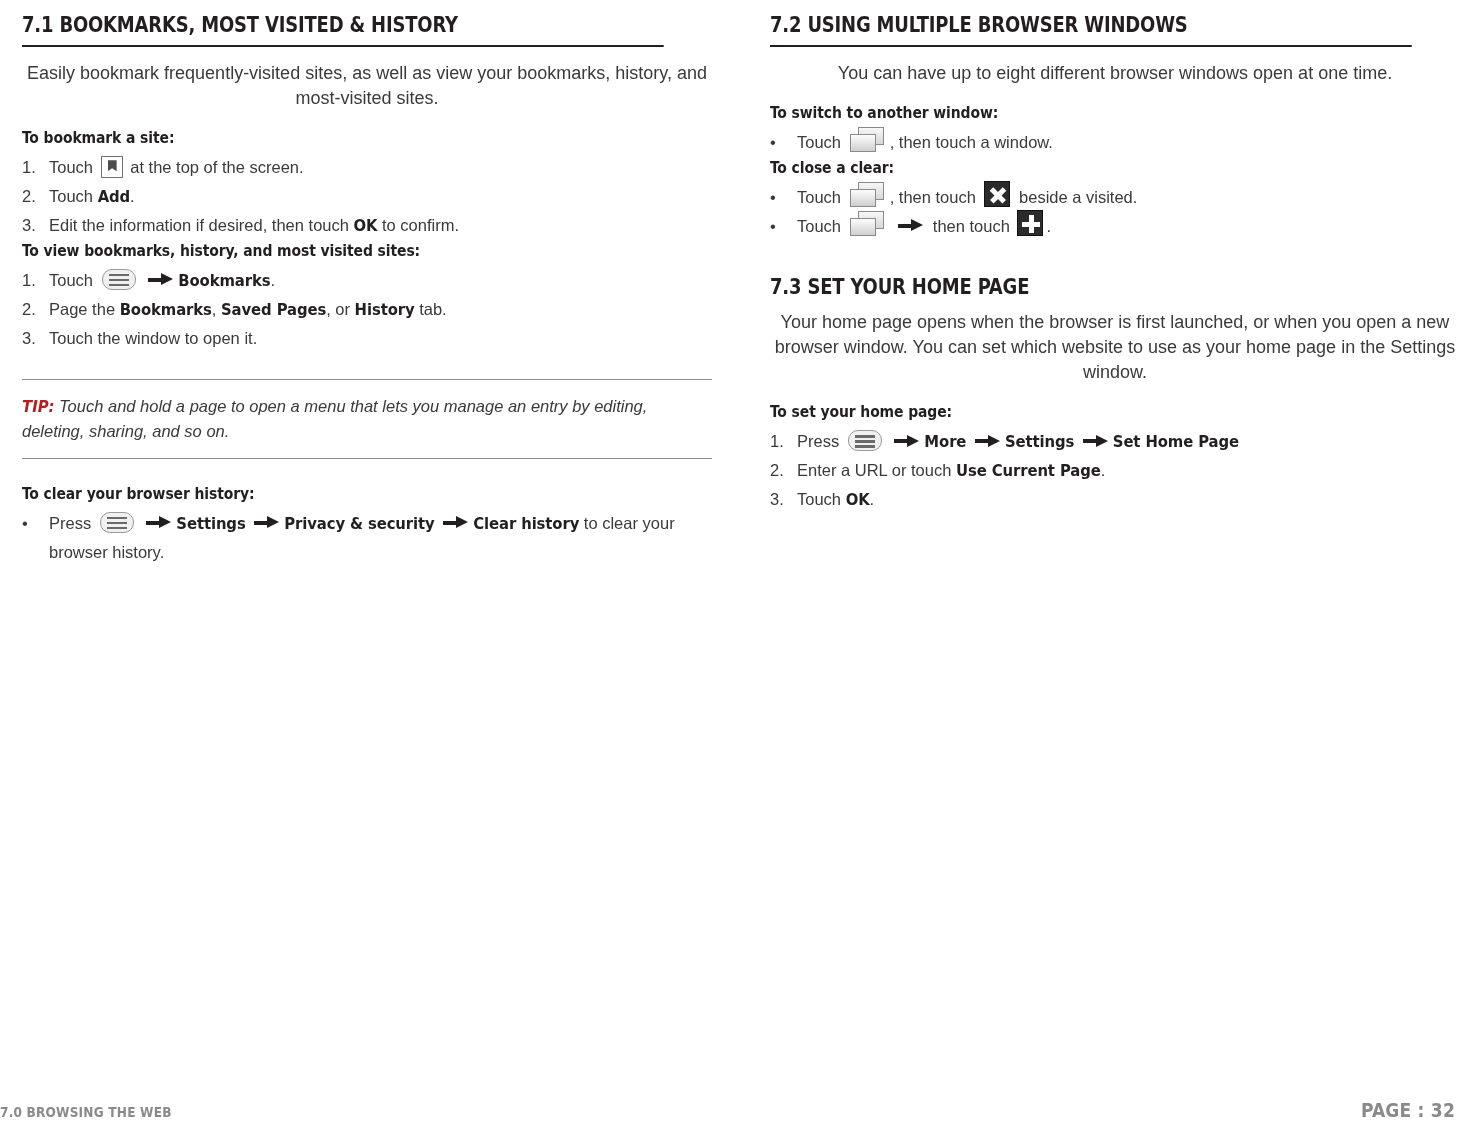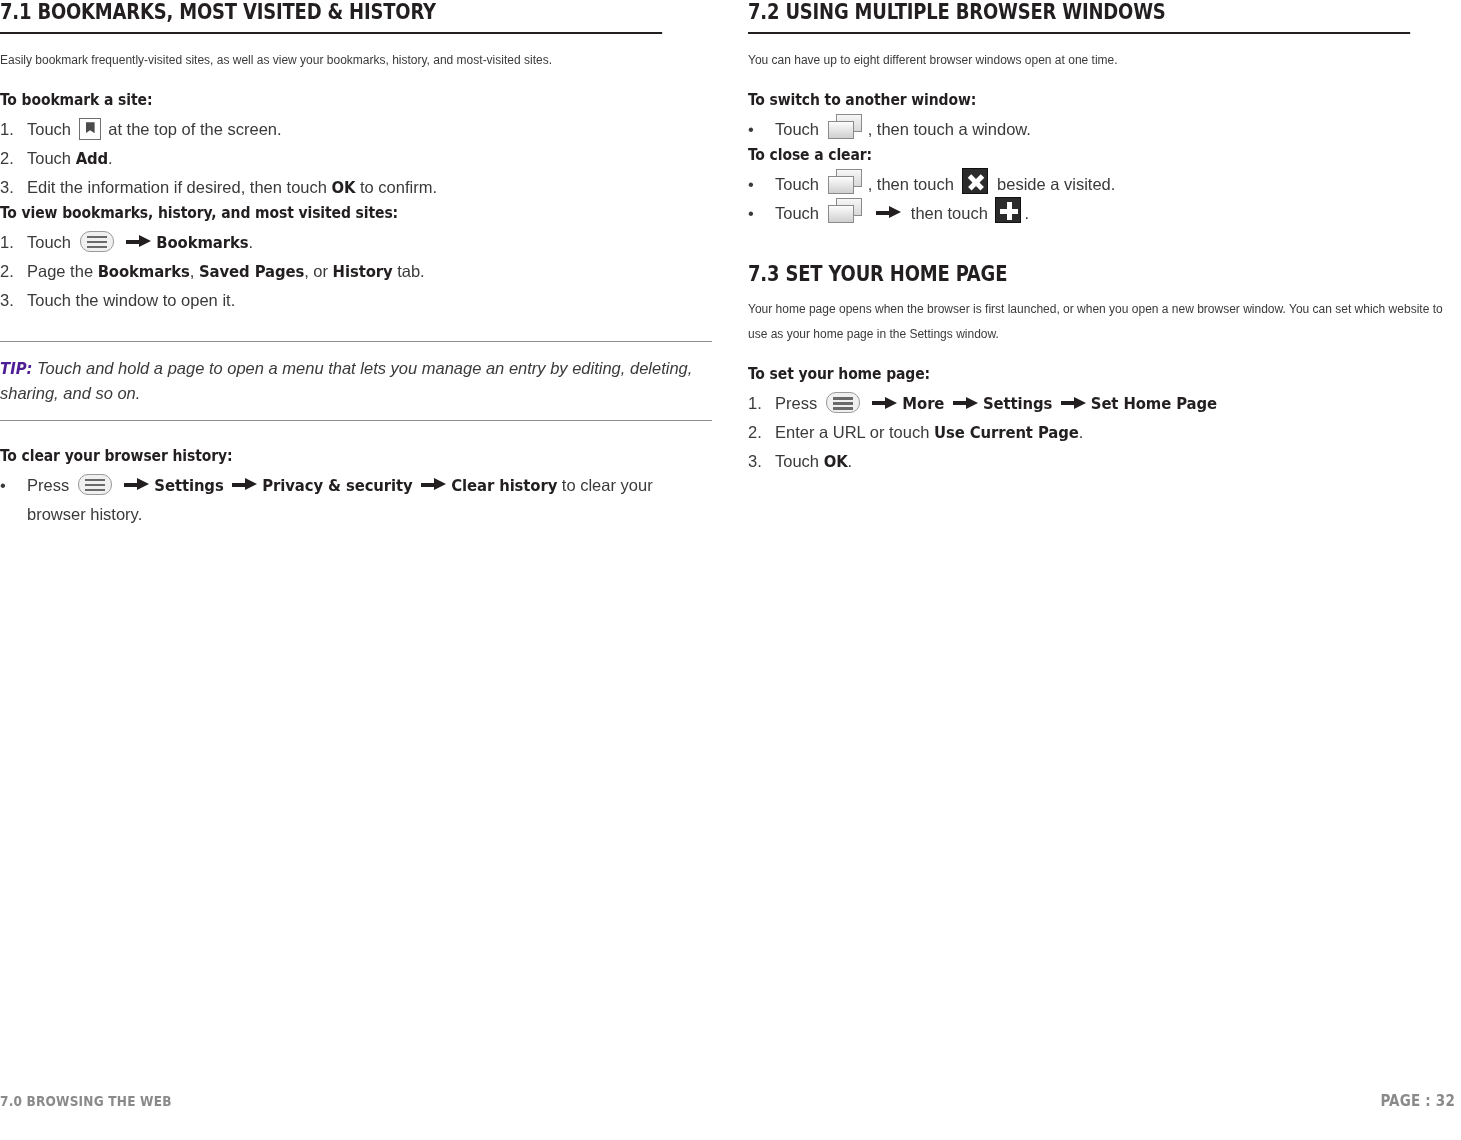--- a/index.html
+++ b/index.html
@@ -14,22 +14,23 @@
     overflow: hidden;
   }
   .page {
     position: relative;
     width: 1461px;
     height: 1140px;
     padding: 0;
   }
   .col {
     position: absolute;
-    top: 0;
+    top: 13px;
     width: 712px;
+    padding-left: 22px;
   }
   .col-left { left: 0; }
   .col-right { left: 748px; }
 
   h2.section-title {
     font-family: "DejaVu Sans Condensed", "Liberation Sans Narrow", "Liberation Sans", sans-serif;
     font-size: 21.5px;
     font-weight: bold;
     letter-spacing: -0.2px;
     margin: 0 0 14px 0;
@@ -40,24 +41,25 @@
     transform: scaleX(0.93);
     transform-origin: left center;
   }
   h2.section-title.nb {
     border-bottom: none;
     padding-bottom: 0;
     margin-top: 34px;
     margin-bottom: 12px;
   }
   p.body {
-    font-size: 12px;
+    font-size: 18px;
     line-height: 25px;
     margin: 0 0 18px 0;
     color: #3a3a3a;
+    text-align: center;
   }
   .sub {
     font-family: "DejaVu Sans Condensed", "Liberation Sans Narrow", "Liberation Sans", sans-serif;
     font-size: 15.5px;
     font-weight: bold;
     color: #231f20;
     margin: 2px 0 6px 0;
     letter-spacing: -0.1px;
   }
   ol.steps, ul.bullets {
@@ -101,21 +103,21 @@
     margin: 0;
     font-size: 16.5px;
     line-height: 25px;
     font-style: italic;
     color: #3a3a3a;
   }
   .tipbox .tiplabel {
     font-family: "DejaVu Sans Condensed", "Liberation Sans Narrow", "Liberation Sans", sans-serif;
     font-weight: bold;
     font-style: italic;
-    color: #4c1d95;
+    color: #b91c1c;
     margin-top: 8px;
   }
 
   
   .ic {
     display: inline-block;
     vertical-align: middle;
     position: relative;
   }
   
@@ -229,35 +231,35 @@
     position: absolute;
     background: #fff;
   }
   .ic-plus:before { left: 4px; top: 11px; width: 18px; height: 4.5px; }
   .ic-plus:after  { left: 10.75px; top: 4px; width: 4.5px; height: 18px; }
 
   
   .footer {
     position: absolute;
     left: 0;
-    bottom: 31px;
+    bottom: 20px;
     width: 1461px;
     height: 22px;
   }
   .footer .fl, .footer .fr {
     position: absolute;
     font-family: "DejaVu Sans Condensed", "Liberation Sans Narrow", "Liberation Sans", sans-serif;
     font-size: 13.5px;
     font-weight: bold;
     color: #8a8a8a;
     letter-spacing: 0.2px;
     text-transform: uppercase;
   }
   .footer .fl { left: 0; bottom: 0; }
-  .footer .fr { right: 6px; bottom: -1px; font-size: 15px; color: #8a8a8a; margin-top: 12px; }
+  .footer .fr { right: 6px; bottom: -1px; font-size: 19px; color: #8a8a8a; margin-top: 12px; }
   .nowrap { white-space: nowrap; }
 </style>
 </head>
 <body>
 
 <div class="page">
 
   <div class="col col-left">
 
     <h2 class="section-title">7.1 BOOKMARKS, MOST VISITED &amp; HISTORY</h2>

